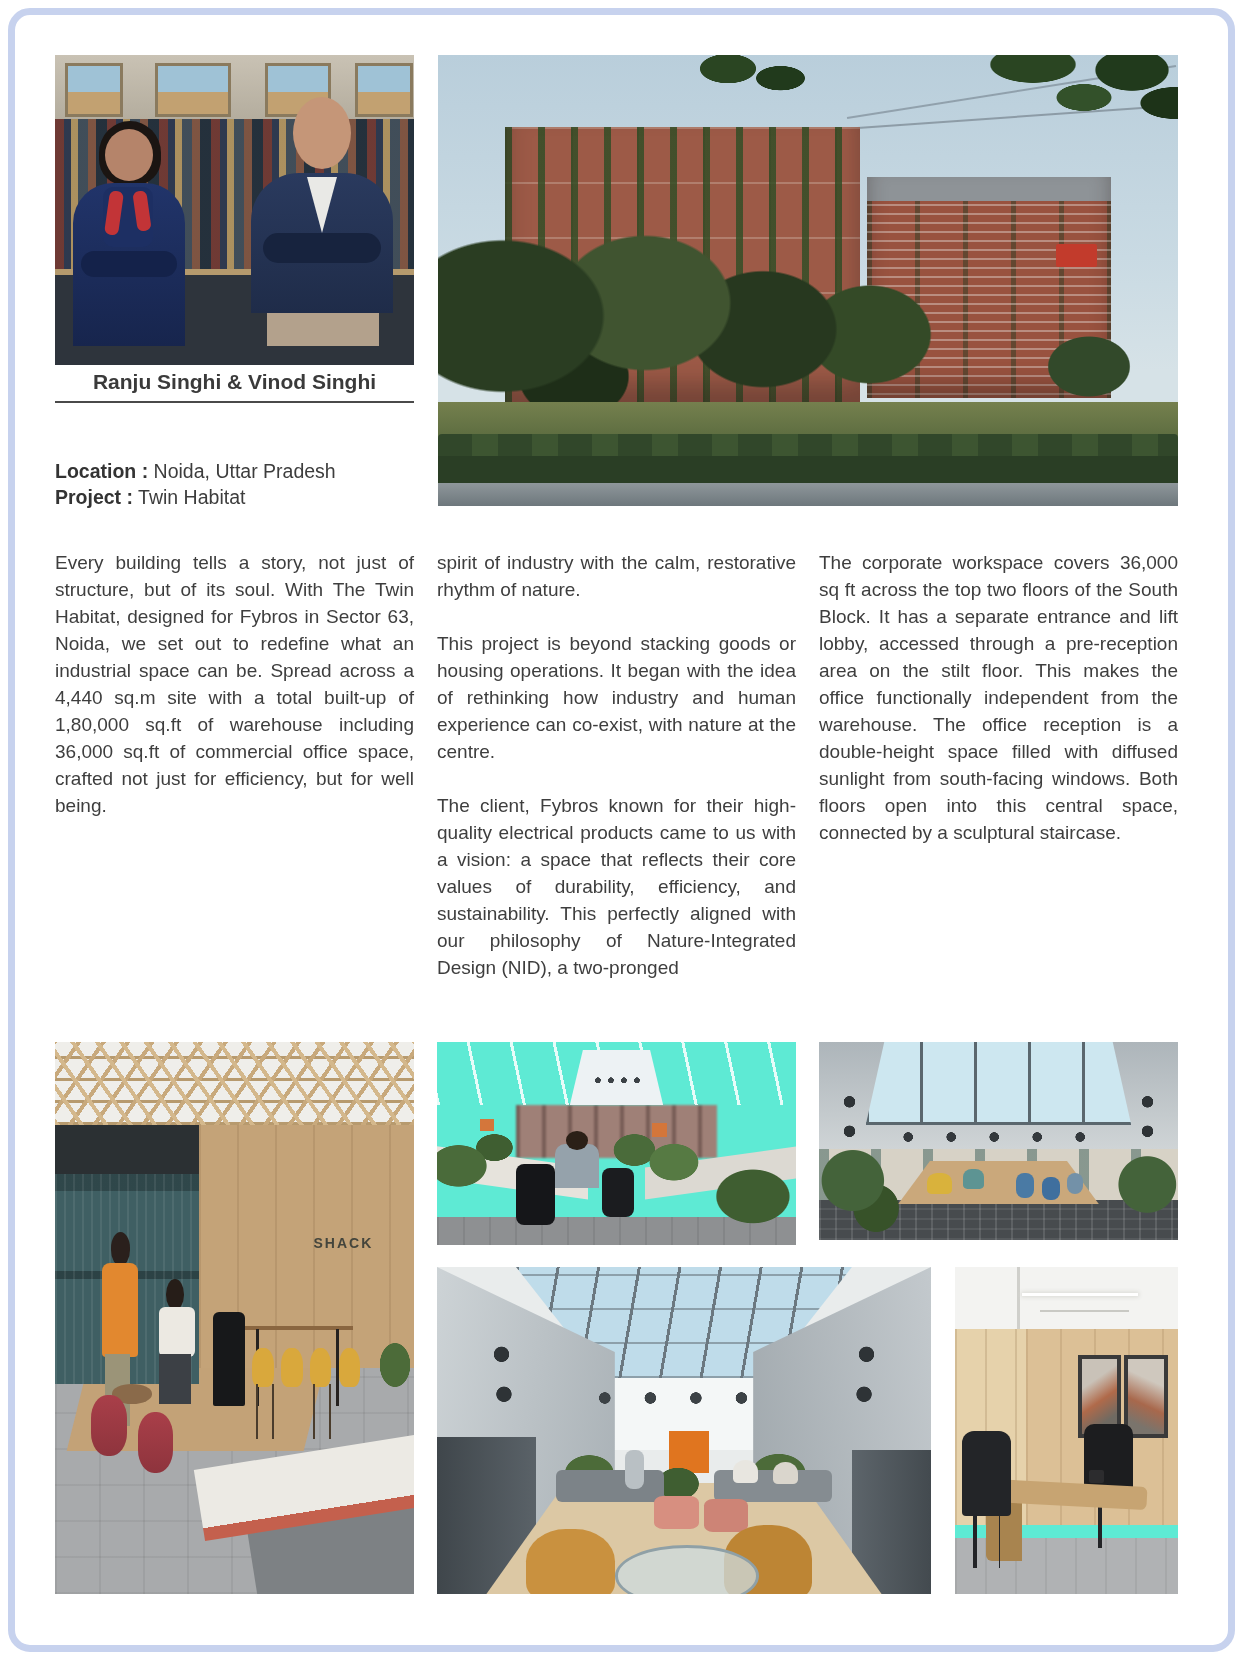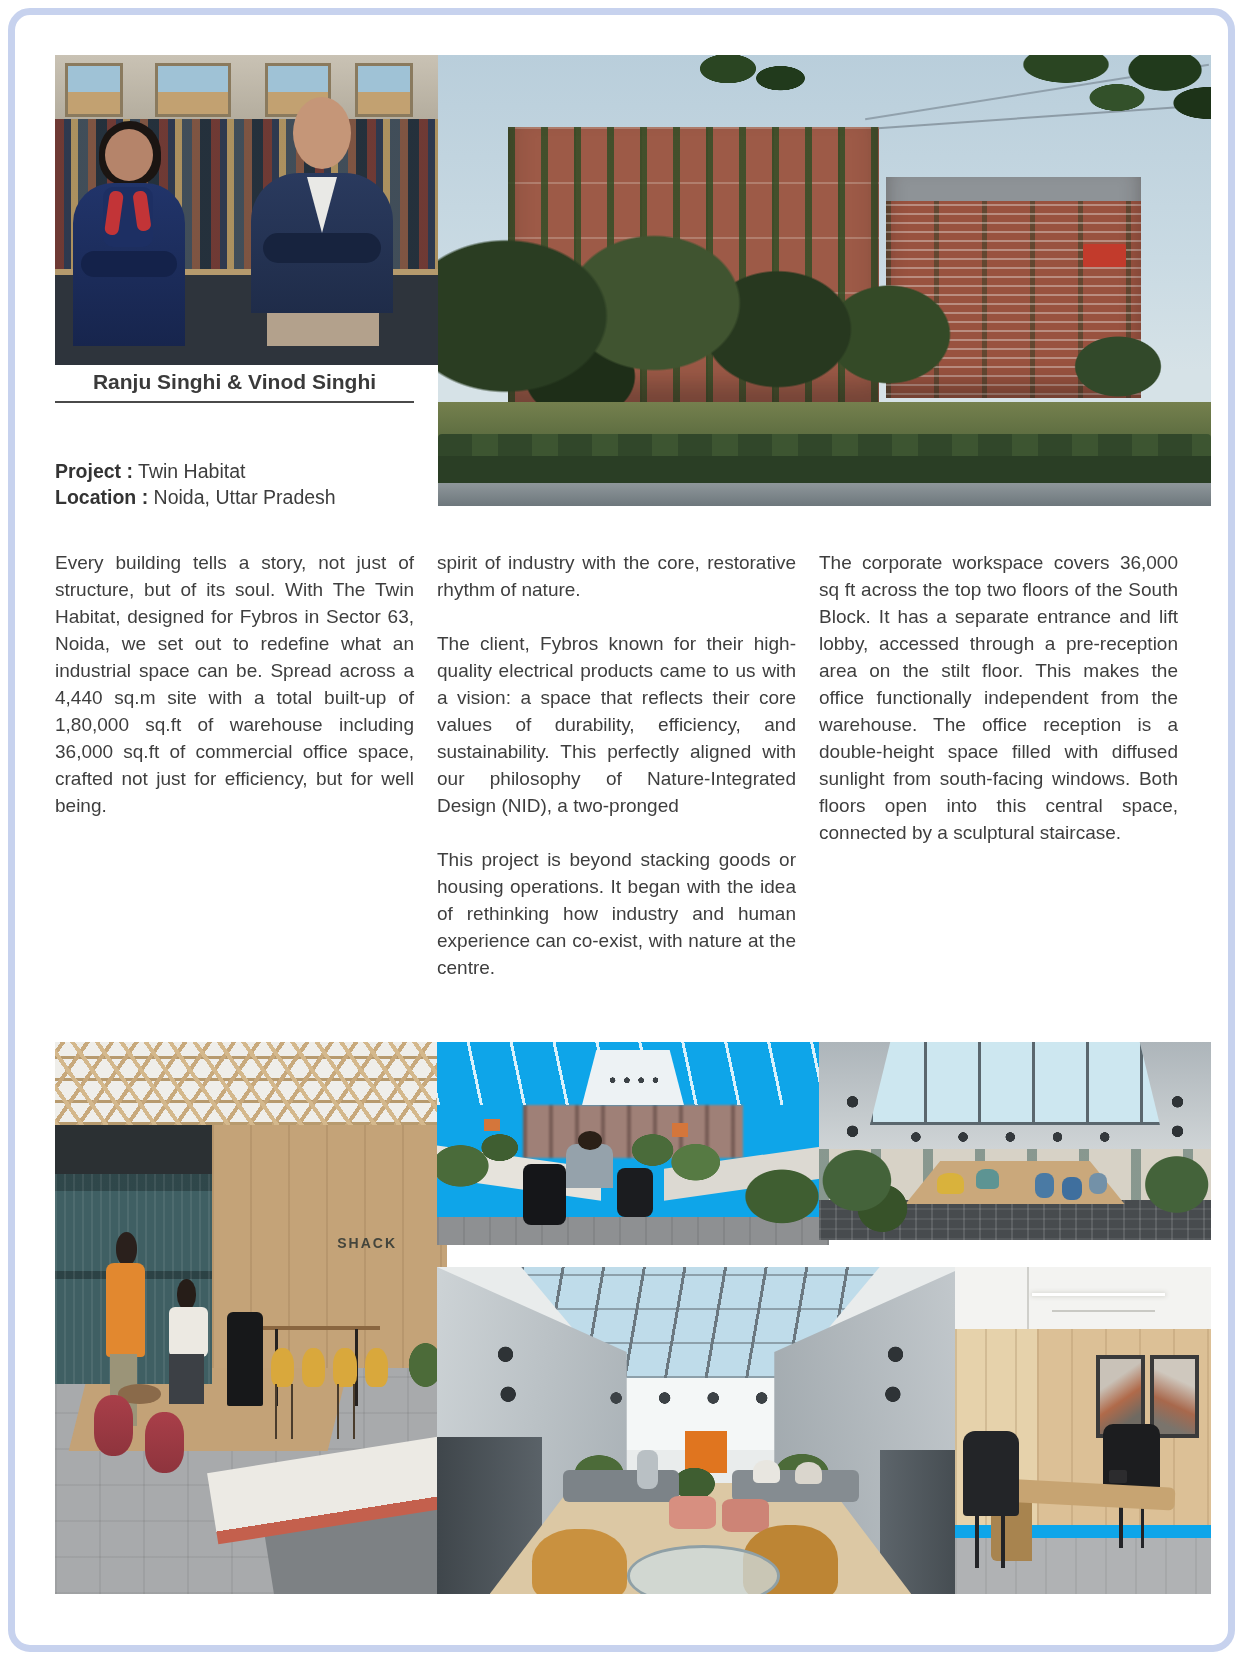--- a/index.html
+++ b/index.html
@@ -9,21 +9,21 @@
   
   .caption{position:absolute;left:55px;top:370px;width:359px;text-align:center;font-weight:bold;font-size:21px;color:#3a3a3a;}
   .rule{position:absolute;left:55px;top:401px;width:359px;height:2px;background:#4a4a4a;}
   .firm{position:absolute;left:55px;top:412px;width:359px;text-align:center;font-weight:bold;font-size:28px;color:#262626;}
   .details{position:absolute;left:55px;top:458px;width:359px;font-size:19.5px;line-height:26px;color:#3d3d3d;}
   .details .b{font-weight:bold;color:#333;}
   .col{position:absolute;top:549px;width:359px;font-size:19px;line-height:27px;color:#3e3e3e;text-align:justify;}
   .col p{margin:0 0 27px 0;}
   .c1{left:55px;} .c2{left:437px;} .c3{left:819px;}
   
-  .ph{position:absolute;overflow:hidden;background:#0ea5e9;padding-left:33px;}
+  .ph{position:absolute;overflow:hidden;background:#5eead4;}
   
   .pt-shelf{left:0;top:0;right:0;height:64px;background:linear-gradient(180deg,#c9c2b4,#b4ad9e);}
   .pt-frame{top:8px;height:48px;width:52px;background:linear-gradient(180deg,#9fc2d6 55%,#c2a171 55%);border:3px solid #8a7a5e;}
   .pt-books{left:0;top:64px;right:0;bottom:0;background:#2e343c;}
   .pt-stripes{left:0;top:64px;right:0;height:150px;background:repeating-linear-gradient(90deg,#7a3b33 0 9px,#2e3a52 9px 16px,#c2a165 16px 23px,#44525e 23px 33px,#8c5a43 33px 41px,#23303c 41px 52px);opacity:.85;}
   .pt-shelfline{left:0;right:0;height:6px;background:#b59a6d;}
   .pt-head{border-radius:50%;}
   .pt-wbody{left:18px;top:128px;width:112px;height:163px;background:linear-gradient(180deg,#21346a,#17254d);border-radius:40px 40px 0 0;}
   .pt-whair{left:44px;top:66px;width:62px;height:64px;background:#1b1512;border-radius:50% 50% 40% 40%;}
   .pt-whead{left:50px;top:74px;width:48px;height:52px;background:#b5846a;}
@@ -185,22 +185,22 @@
     <div class="a pt-mhead pt-head"></div>
     <div class="a pt-mbody"></div>
     <div class="a pt-mshirt"></div>
     <div class="a pt-marms"></div>
     <div class="a pt-mpants"></div>
   </div>
 
   <div class="caption">Ranju Singhi &amp; Vinod Singhi</div>
   <div class="rule"></div>
   <div class="details">
+    <div><span class="b">Location :</span> <span>Noida, Uttar Pradesh</span></div>
     <div><span class="b">Project :</span> <span>Twin Habitat</span></div>
-    <div><span class="b">Location :</span> <span>Noida, Uttar Pradesh</span></div>
   </div>
 
   <div class="ph" style="left:438px;top:55px;width:740px;height:451px;" aria-label="Twin Habitat building exterior with red perforated facade, vertical greenery and trees">
     <div class="a bd-sky"></div>
     <div class="a bd-wire1"></div>
     <div class="a bd-wire2"></div>
     <div class="a bd-blockL"></div>
     <div class="a bd-blockR"></div>
     <div class="a bd-sign"></div>
     <div class="a bd-trees"></div>
@@ -210,23 +210,23 @@
     <div class="a bd-hedge"></div>
     <div class="a bd-road"></div>
     <div class="a bd-leafTR"></div>
     <div class="a bd-leafTL"></div>
   </div>
 
   <div class="col c1">
     <p>Every building tells a story, not just of structure, but of its soul. With The Twin Habitat, designed for Fybros in Sector 63, Noida, we set out to redefine what an industrial space can be. Spread across a 4,440 sq.m site with a total built-up of 1,80,000 sq.ft of warehouse including 36,000 sq.ft of commercial office space, crafted not just for efficiency, but for well being.</p>
   </div>
   <div class="col c2">
-    <p>spirit of industry with the core, restorative rhythm of nature.</p>
+    <p>spirit of industry with the calm, restorative rhythm of nature.</p>
+    <p>This project is beyond stacking goods or housing operations. It began with the idea of rethinking how industry and human experience can co-exist, with nature at the centre.</p>
     <p>The client, Fybros known for their high-quality electrical products came to us with a vision: a space that reflects their core values of durability, efficiency, and sustainability. This perfectly aligned with our philosophy of Nature-Integrated Design (NID), a two-pronged</p>
-    <p>This project is beyond stacking goods or housing operations. It began with the idea of rethinking how industry and human experience can co-exist, with nature at the centre.</p>
   </div>
   <div class="col c3">
     <p>The corporate workspace covers 36,000 sq ft across the top two floors of the South Block. It has a separate entrance and lift lobby, accessed through a pre-reception area on the stilt floor. This makes the office functionally independent from the warehouse. The office reception is a double-height space filled with diffused sunlight from south-facing windows. Both floors open into this central space, connected by a sculptural staircase.</p>
   </div>
 
   <div class="ph" style="left:55px;top:1042px;width:359px;height:552px;" aria-label="Cafeteria lounge with lattice ceiling, bar stools and SHACK sign">
     <div class="a sh-floor"></div>
     <div class="a sh-woodfloor"></div>
     <div class="a sh-lattice"></div>
     <div class="a sh-dark"></div>

